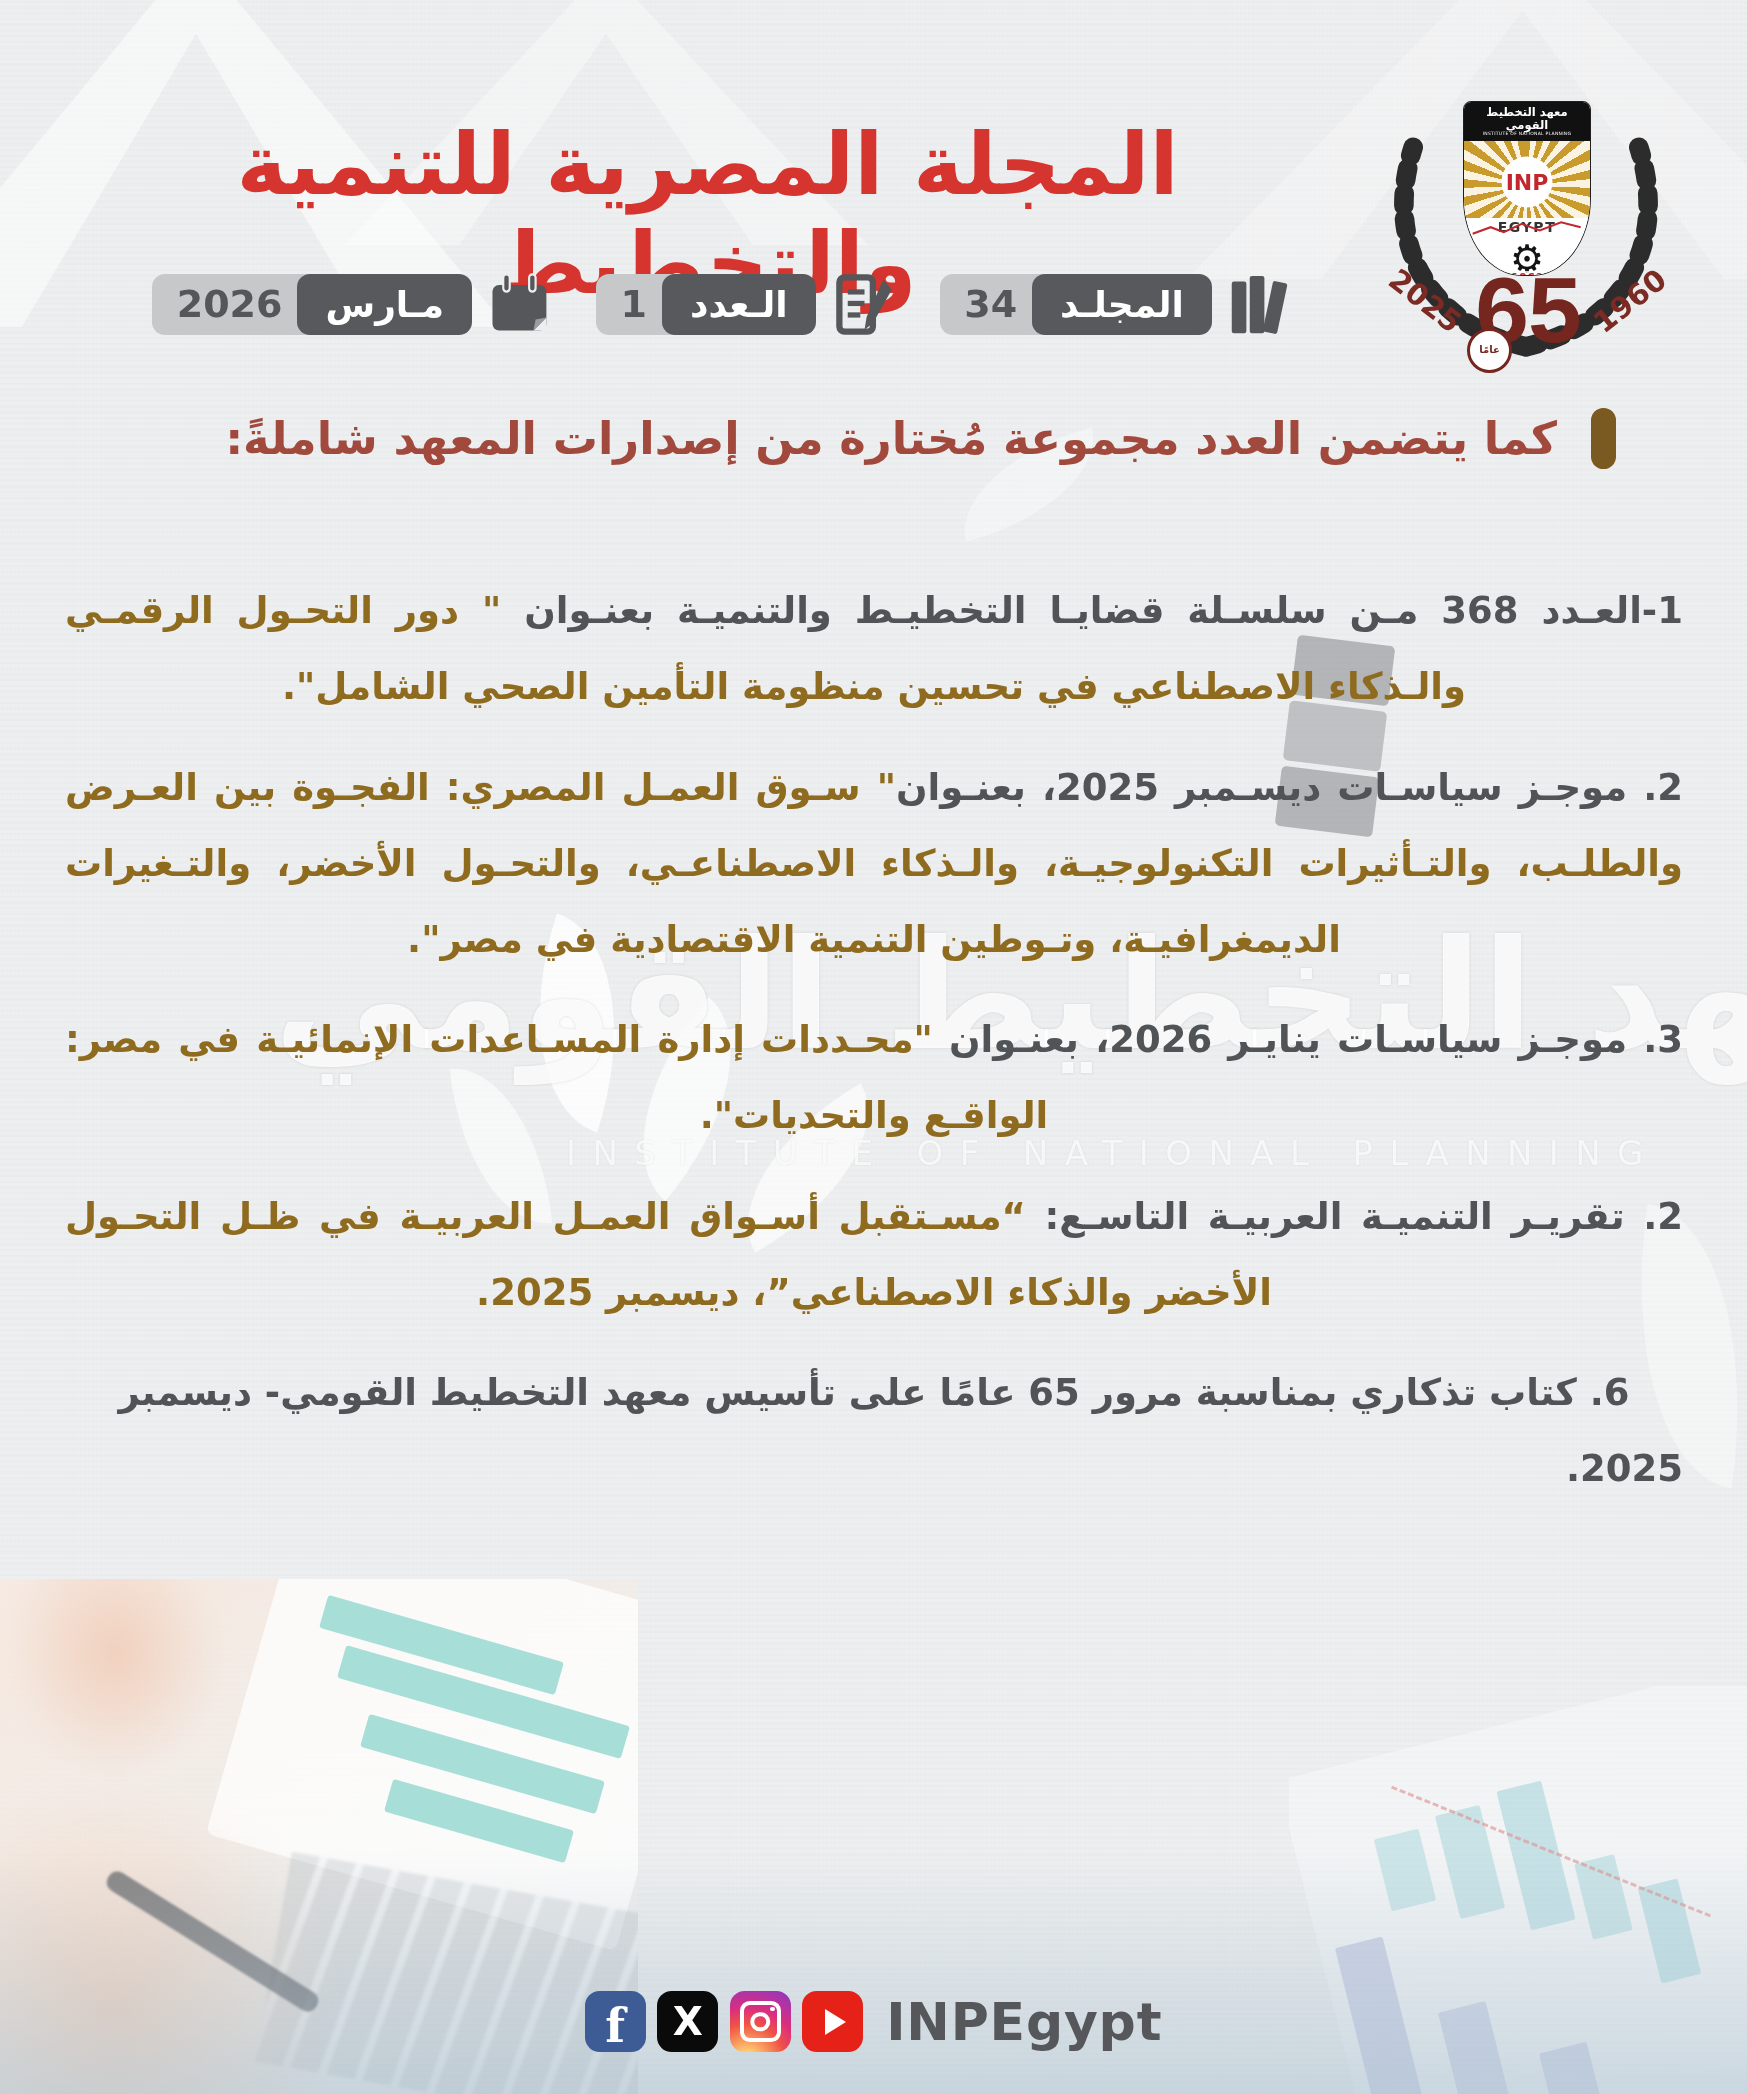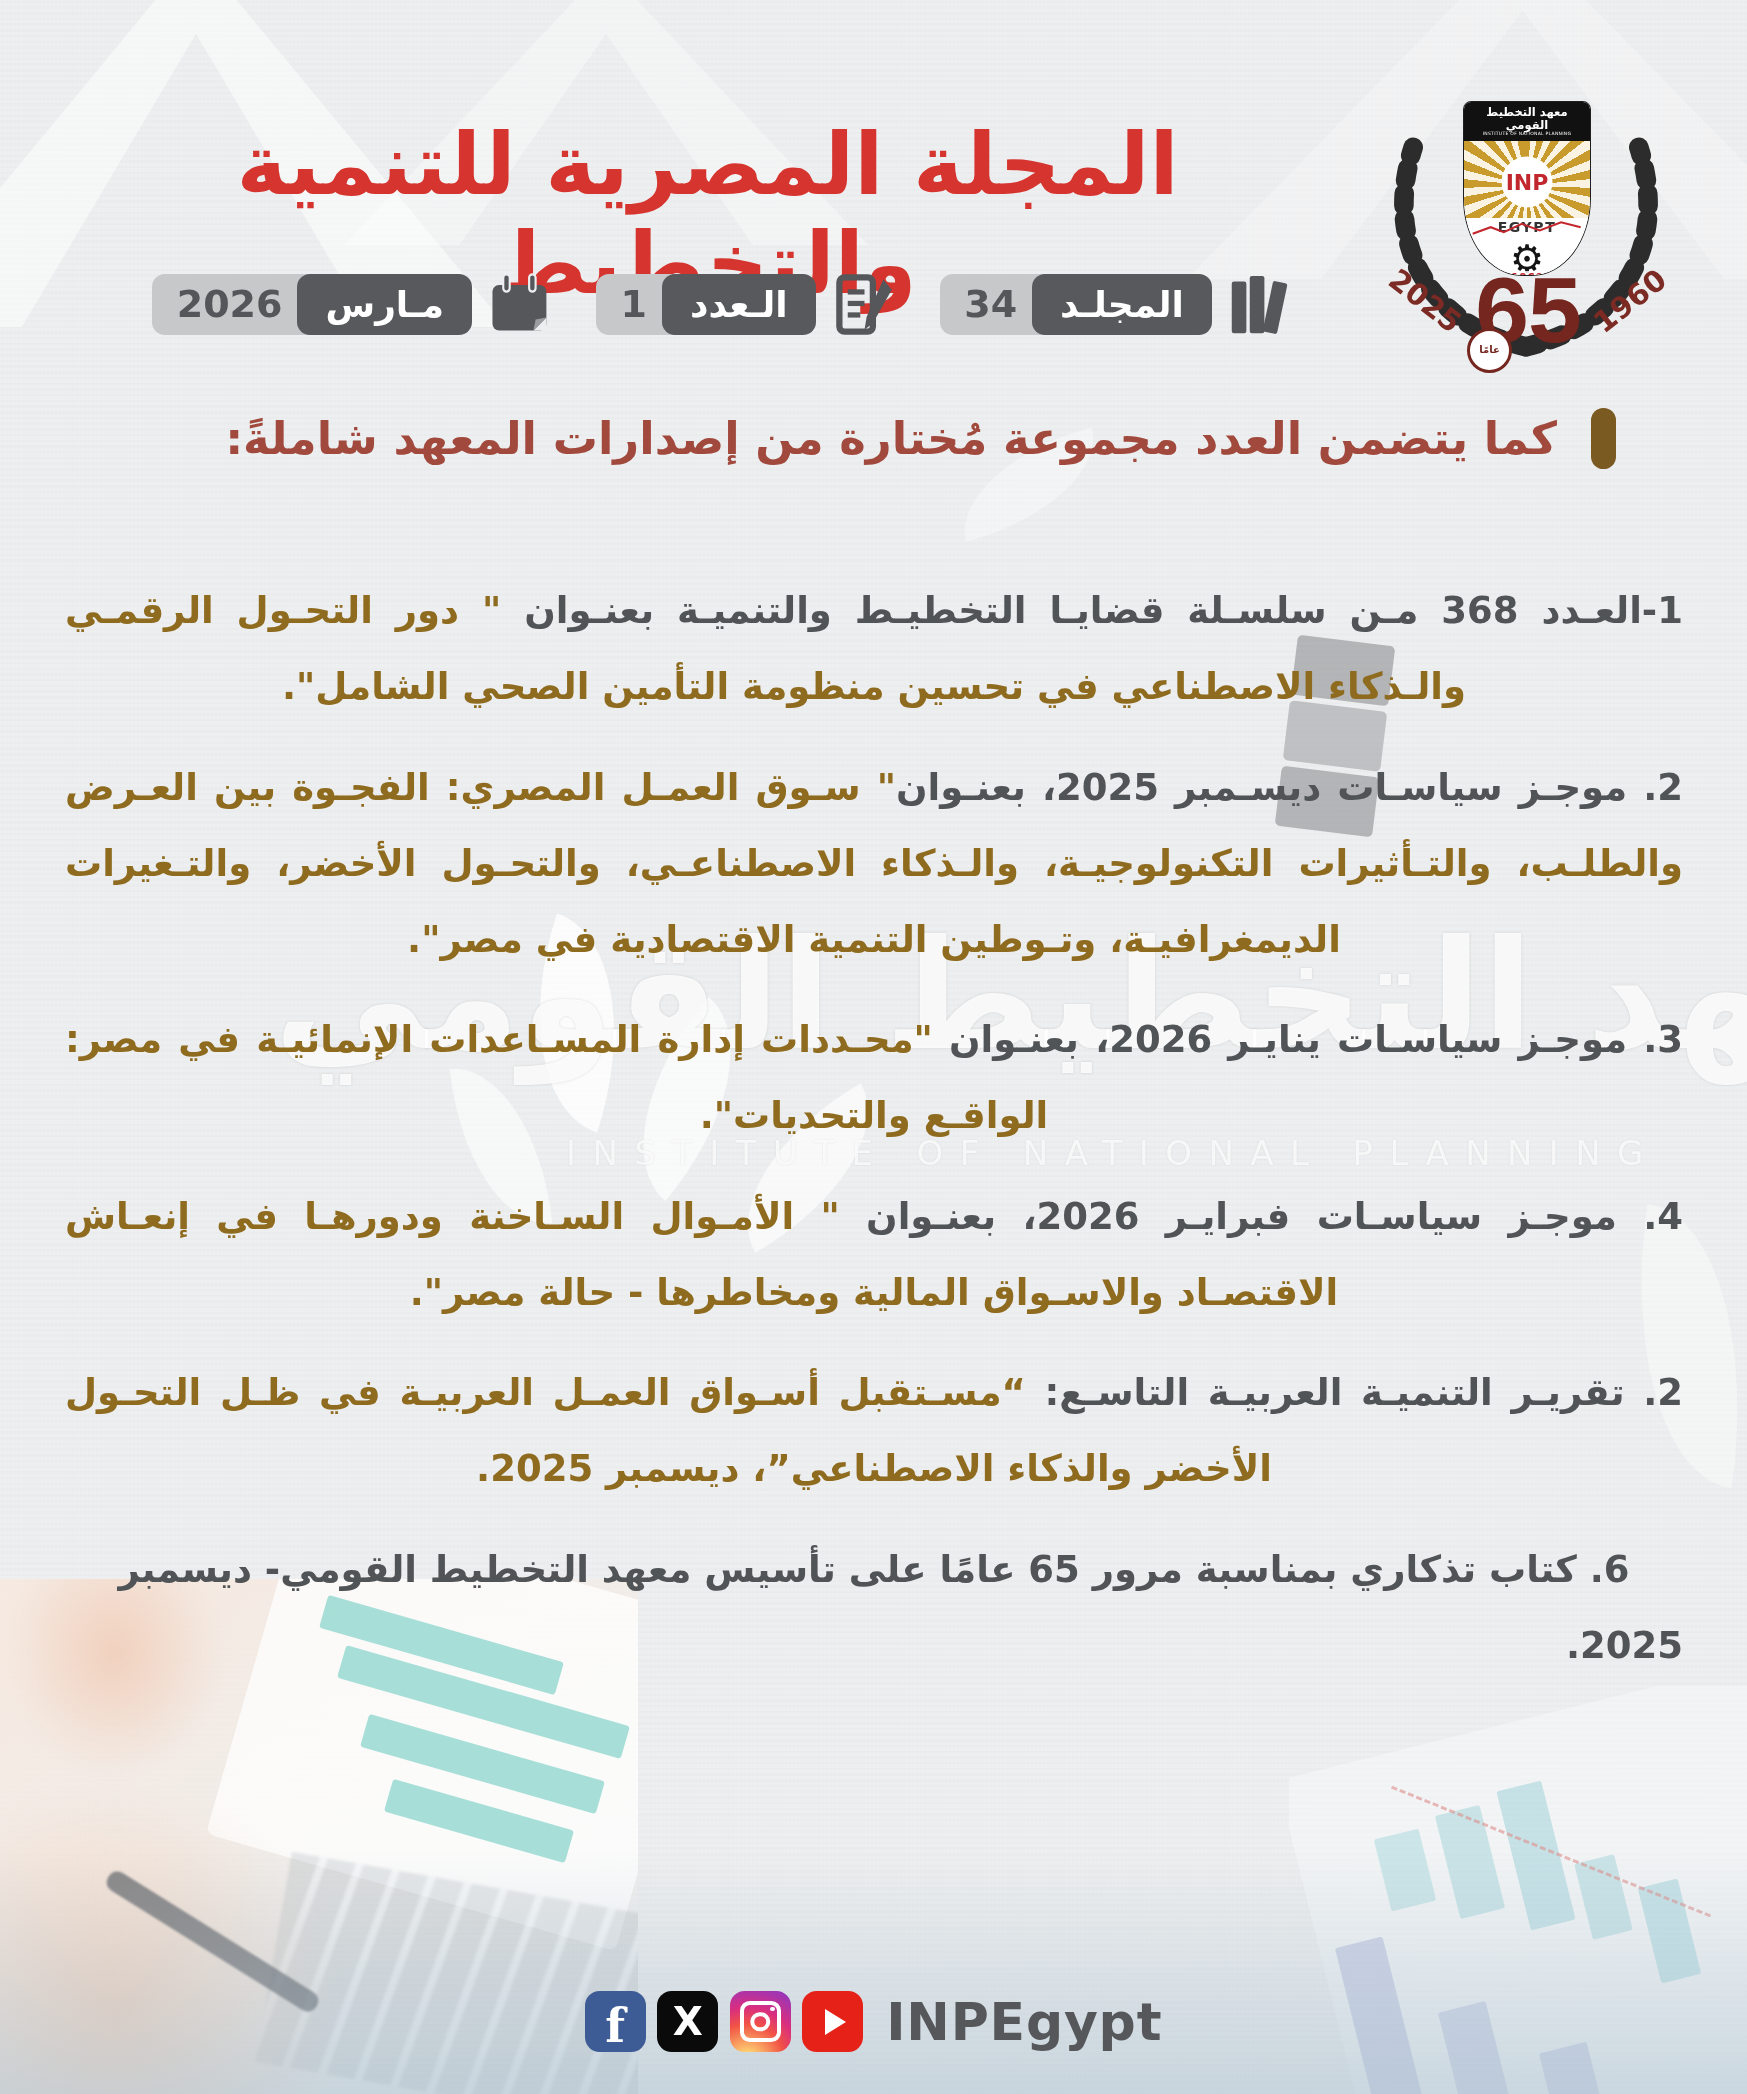--- a/index.html
+++ b/index.html
@@ -233,21 +233,20 @@
 
   <div class="heading">
     <span class="hbar"></span>
     <span class="htxt">كما يتضمن العدد مجموعة مُختارة من إصدارات المعهد شاملةً:</span>
   </div>
 
   <div class="items">
     <p class="item"><span class="prefix">1-العـدد 368 مـن سلسـلة قضايـا التخطيـط والتنميـة بعنـوان </span><span class="gold">" دور التحـول الرقمـي والـذكاء الاصطناعي في تحسين منظومة التأمين الصحي الشامل".</span></p>
     <p class="item"><span class="prefix">2. موجـز سياسـات ديسـمبر 2025، بعنـوان</span><span class="gold">" سـوق العمـل المصري: الفجـوة بين العـرض والطلـب، والتـأثيرات التكنولوجيـة، والـذكاء الاصطناعـي، والتحـول الأخضر، والتـغيرات الديمغرافيـة، وتـوطين التنمية الاقتصادية في مصر".</span></p>
     <p class="item"><span class="prefix">3. موجـز سياسـات ينايـر 2026، بعنـوان </span><span class="gold">"محـددات إدارة المسـاعدات الإنمائيـة في مصر: الواقـع والتحديات".</span></p>
-    <p class="item"><span class="prefix">4. موجـز سياسـات فبرايـر 2026، بعنـوان </span><span class="gold">" الأمـوال السـاخنة ودورهـا في إنعـاش الاقتصـاد والاسـواق المالية ومخاطرها - حالة مصر".</span></p>
     <p class="item"><span class="prefix">2. تقريـر التنميـة العربيـة التاسـع: </span><span class="gold">“مسـتقبل أسـواق العمـل العربيـة في ظـل التحـول الأخضر والذكاء الاصطناعي”، ديسمبر 2025.</span></p>
     <p class="item single"><span class="prefix">6. كتاب تذكاري بمناسبة مرور 65 عامًا على تأسيس معهد التخطيط القومي- ديسمبر 2025.</span><span class="gold"></span></p>
   </div>
 
   <div class="footer">
     <div class="si fb">f</div>
     <div class="si x">X</div>
     <div class="si ig">
         <span class="cam"></span>
       </div>

